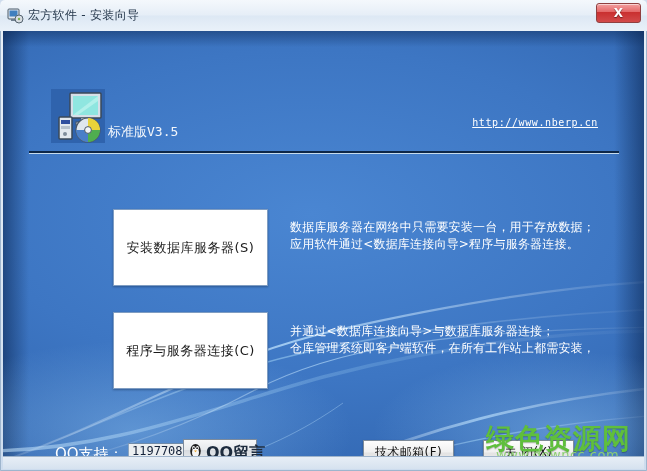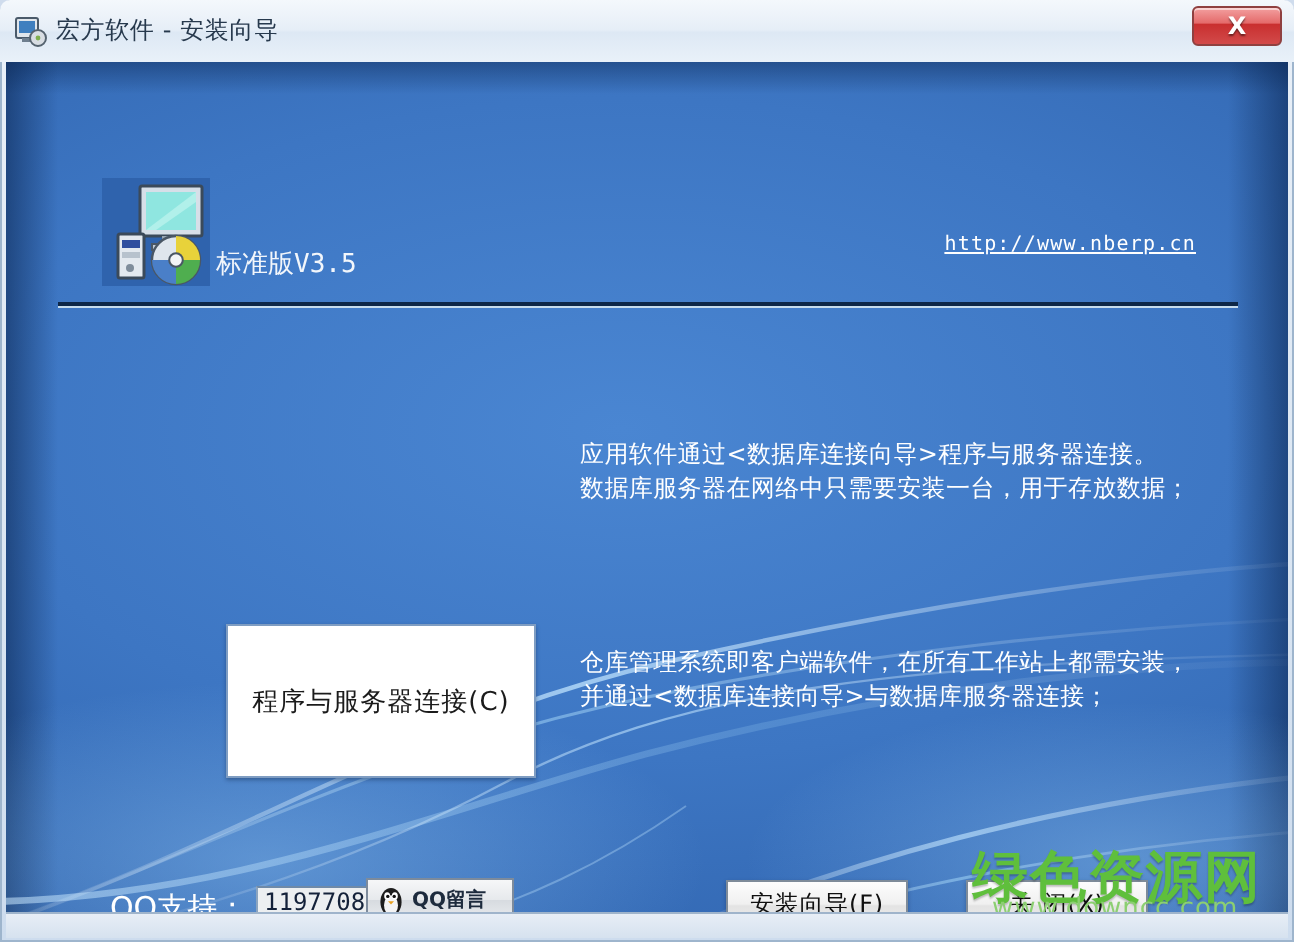--- a/index.html
+++ b/index.html
@@ -216,21 +216,21 @@
     width: 74px; height: 22px;
     box-sizing: border-box;
     background: linear-gradient(to bottom, #f6f7f8 0%, #e6e9ec 50%, #d7dbe0 51%, #e9ecef 100%);
     border: 1px solid #7d8b9c;
     cursor: pointer;
   }
   .qq-btn .peng { position: absolute; left: 4px; top: 3px; width: 15px; height: 16px; }
   .qq-btn .qlbl {
     position: absolute;
     left: 22px; top: 3px;
-    font-size: 10px;
+    font-size: 16px;
     font-weight: bold;
     color: #1d2b3d;
     white-space: nowrap;
     font-family: "DejaVu Sans", "Liberation Sans", sans-serif;
   }
 
   
   .foot-btn {
     position: absolute;
     box-sizing: border-box;
@@ -371,31 +371,34 @@
         <circle cx="37" cy="41" r="12" fill="#dfe6ed" stroke="#4a5765" stroke-width="1.2"></circle>
         <path d="M37 29 A12 12 0 0 1 49 41 L37 41 Z" fill="#e8d23a"></path>
         <path d="M49 41 A12 12 0 0 1 37 53 L37 41 Z" fill="#4fae4f"></path>
         <path d="M37 53 A12 12 0 0 1 25 41 L37 41 Z" fill="#4a7fc8"></path>
         <circle cx="37" cy="41" r="3.4" fill="#f2f5f8" stroke="#4a5765" stroke-width="1"></circle>
       </svg>
     </span>
     <div class="app-version">标准版V3.5</div>
     <div class="site-url">http://www.nberp.cn</div>
 
+    <div class="big-btn" id="btn-db">
+      <span class="lbl">安装数据库服务器(S)</span>
+    </div>
     <div class="desc" id="desc-db">
+      <div>数据库服务器在网络中只需要安装一台，用于存放数据；</div>
       <div>应用软件通过&lt;数据库连接向导&gt;程序与服务器连接。</div>
-      <div>数据库服务器在网络中只需要安装一台，用于存放数据；</div>
     </div>
 
     <div class="big-btn" id="btn-app">
       <span class="lbl">程序与服务器连接(C)</span>
     </div>
     <div class="desc" id="desc-app">
+      <div>并通过&lt;数据库连接向导&gt;与数据库服务器连接；</div>
       <div>仓库管理系统即客户端软件，在所有工作站上都需安装，</div>
-      <div>并通过&lt;数据库连接向导&gt;与数据库服务器连接；</div>
     </div>
 
     <div class="f-label" id="lbl-qq">QQ支持：</div>
     <div class="f-input" id="in-qq">1197708685</div>
 
     <div class="f-label" id="lbl-mail">技术邮箱：</div>
     <div class="f-input" id="in-mail">1197708685@qq.com</div>
 
     <div class="qq-btn">
       <span class="peng">
@@ -408,21 +411,21 @@
           <circle cx="9.1" cy="5.2" r=".85" fill="#111"></circle>
           <path d="M6 7.6 L9 7.6 L7.5 9.2 Z" fill="#e8a020"></path>
           <path d="M3.6 14.6 L6 14.6 L5 15.6 Z" fill="#e8a020"></path>
           <path d="M9 14.6 L11.4 14.6 L10 15.6 Z" fill="#e8a020"></path>
         </svg>
       </span>
       <span class="qlbl">QQ留言</span>
     </div>
 
     <div class="foot-btn" id="btn-readme">
-      <span class="lbl">安装向导(F)</span>
+      <span class="lbl">技术邮箱(F)</span>
     </div>
     <div class="foot-btn" id="btn-close">
       <span class="lbl">关 闭(X)</span>
     </div>
 
     <div class="wm">
       <div class="wm-cn">绿色资源网</div>
       <div class="wm-url">www.downcc.com</div>
     </div>
 

